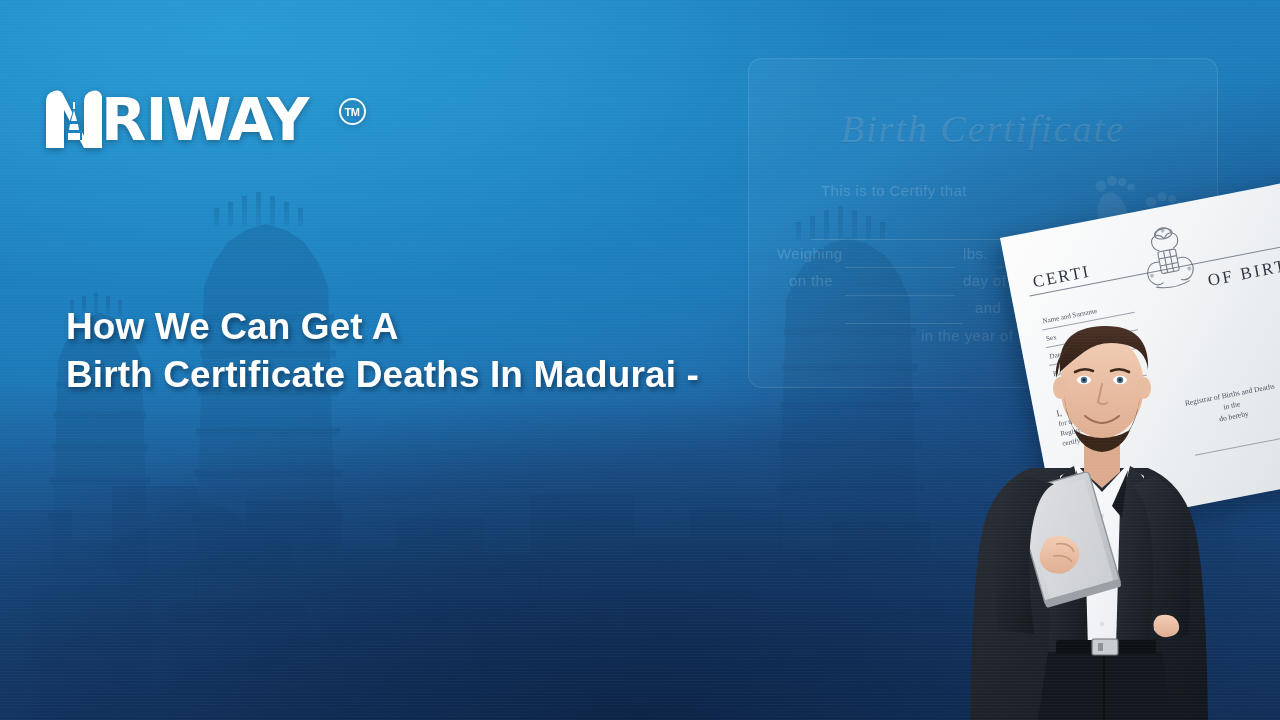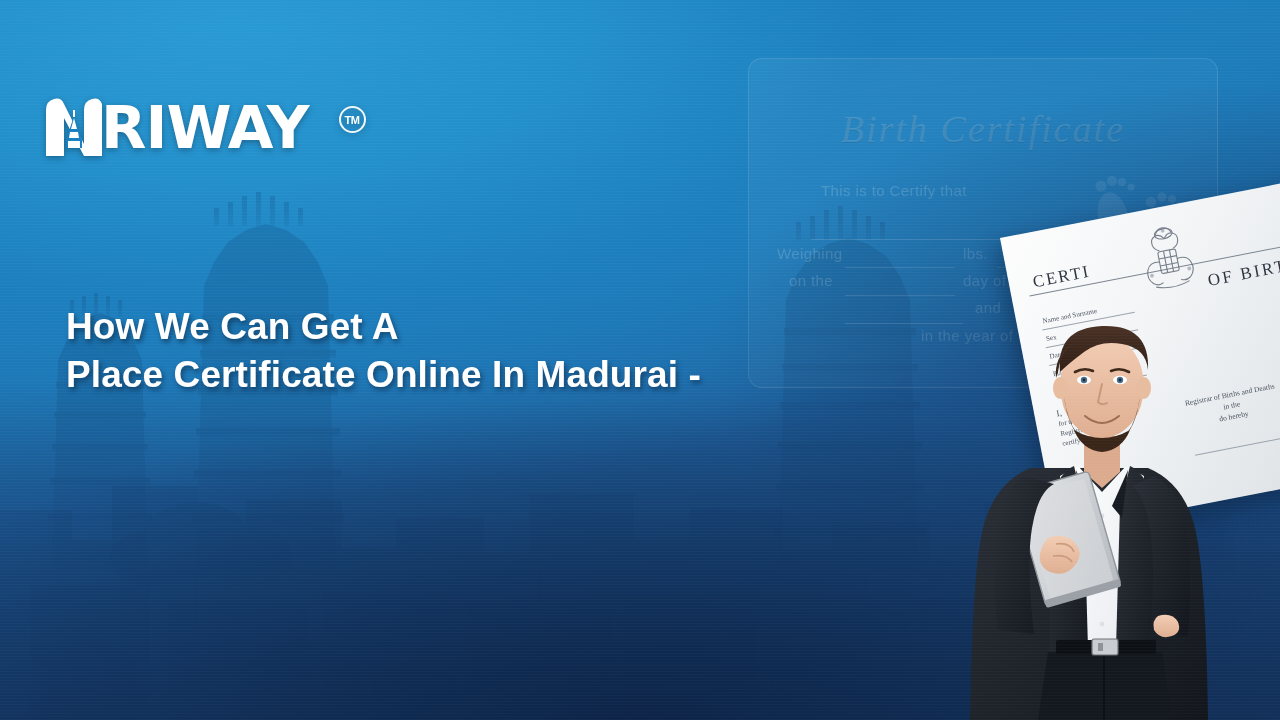--- a/index.html
+++ b/index.html
@@ -57,21 +57,20 @@
     position:absolute;color:rgba(255,255,255,.20);font-size:15px;
     letter-spacing:.4px;white-space:nowrap;
   }
   .wm-feet{position:absolute;right:22px;top:100px;width:110px;height:110px;opacity:.6;}
   .wm-feet svg{width:100%;height:100%;display:block;}
 
   
   .logo{
     position:absolute;left:44px;top:88px;display:flex;align-items:center;gap:0;
     filter:drop-shadow(0 2px 3px rgba(0,0,0,.30));
-    margin-top:8px;
   }
   .logo-mark{width:60px;height:62px;display:block;}
   .logo-text{
     color:#fff;font-weight:700;font-size:59px;line-height:1;
     letter-spacing:-1px;margin-left:-3px;
     font-family:"DejaVu Sans","Liberation Sans",sans-serif;
   }
   .logo-tm{
     margin-left:30px;width:27px;height:27px;border:2px solid rgba(255,255,255,.93);
     border-radius:50%;color:#fff;font-size:11px;font-weight:700;
@@ -324,21 +323,21 @@
       <rect fill="#ffffff" x="29" y="14" width="2" height="7"></rect>
     </svg>
     <span class="logo-text">RIWAY</span>
     <span class="logo-tm">TM</span>
   </div>
 
   <div class="headline-wrap">
     <div class="accent-bar"></div>
     <h1 class="headline">
       <span class="ln">How We Can Get A</span>
-      <span class="ln">Place Certificate Online In Madurai -</span>
+      <span class="ln">Birth Certificate Deaths In Madurai -</span>
     </h1>
   </div>
 
   <div class="fg-cert">
     <div class="fc-topline"></div>
     <div class="fc-word-l">CERTI</div>
     <div class="fc-word-r">OF BIRTH</div>
     <div class="fc-arms">
       <svg viewBox="0 0 70 74">
         <g fill="none" stroke="#5b6572" stroke-width="1.1">

